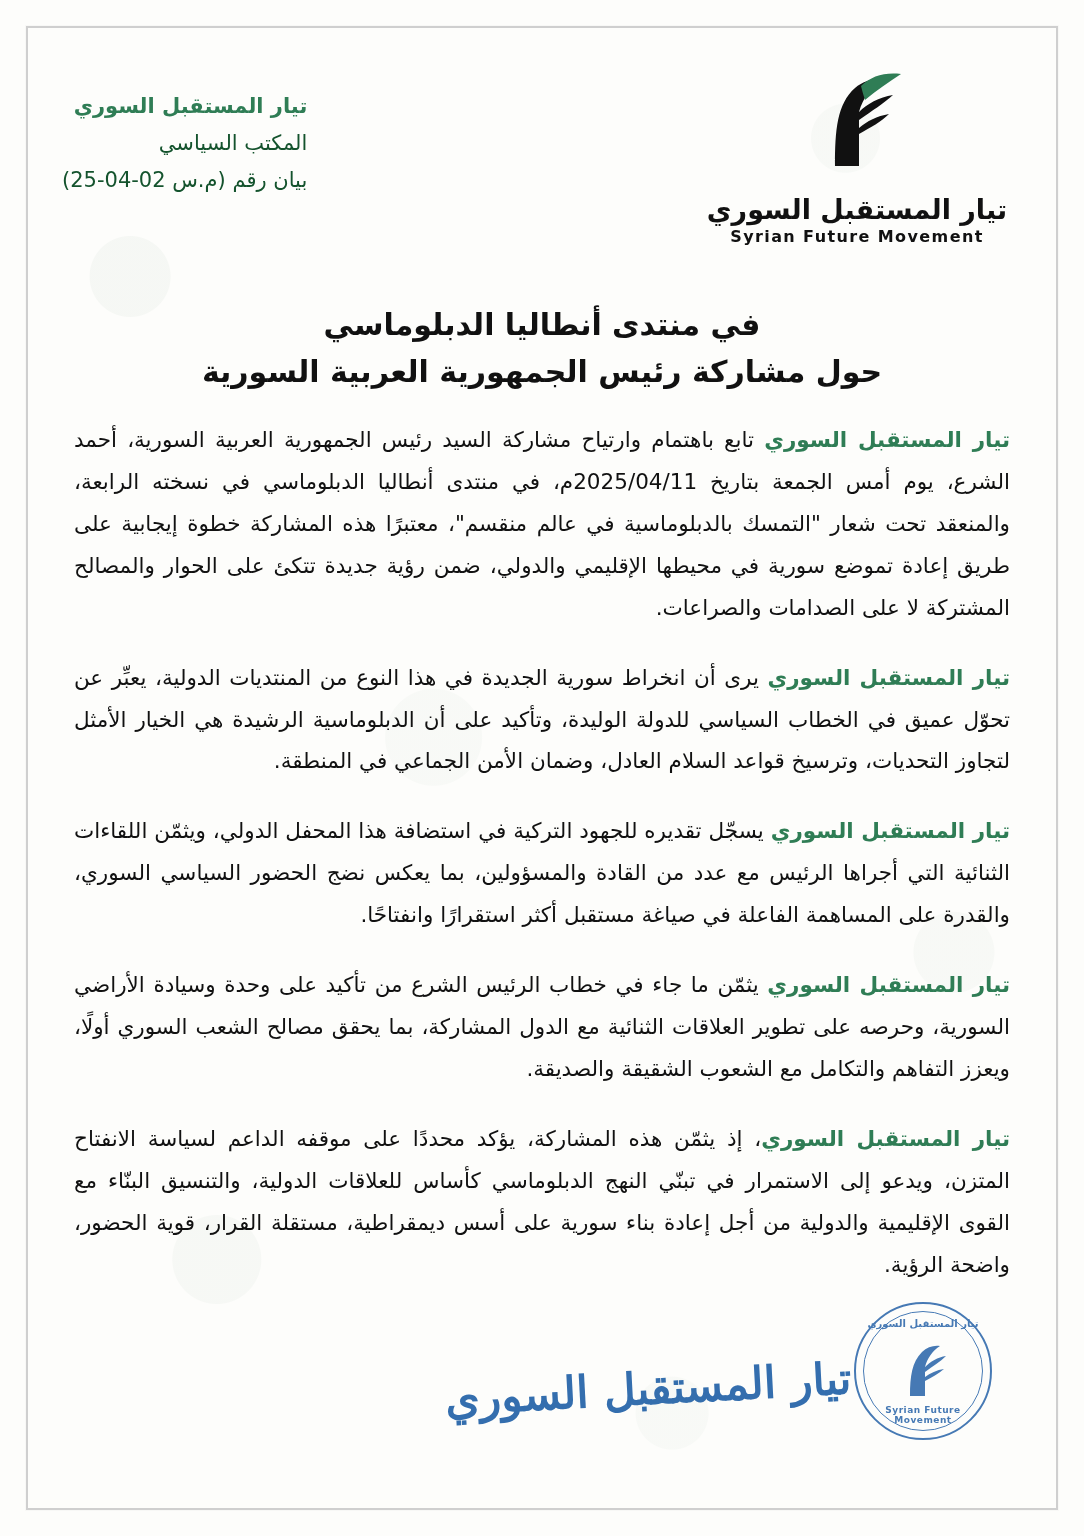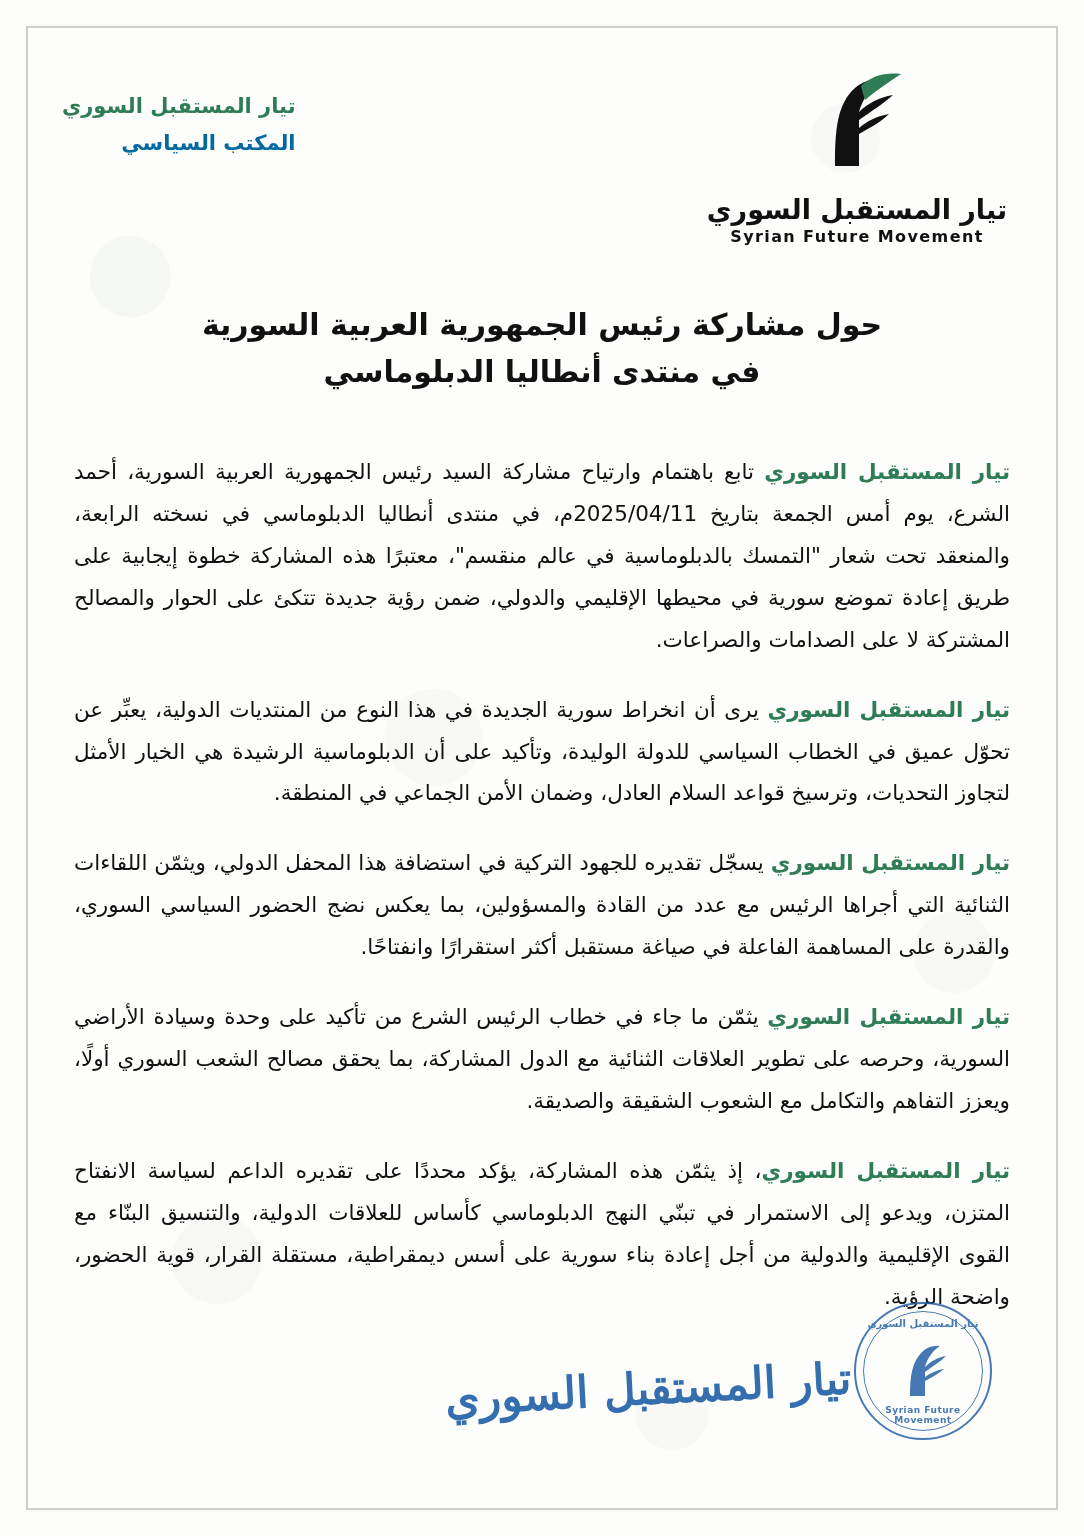--- a/index.html
+++ b/index.html
@@ -69,23 +69,23 @@
     line-height: 1.75;
     padding-top: 22px;
   }
   .org-name {
     color: #2f7d55;
     font-size: 21px;
     font-weight: bold;
     letter-spacing: 0;
   }
   .meta-line {
-    color: #0369a1;
+    color: #14532d;
     font-size: 21px;
-    font-weight: bold;
+    font-weight: normal;
   }
 
   .logo-block {
     width: 330px;
     display: flex;
     flex-direction: column;
     align-items: center;
     padding-top: 4px;
   }
   .logo-mark {
@@ -115,21 +115,21 @@
     font-size: 30px;
     font-weight: bold;
     color: #111;
     line-height: 1.55;
     max-width: 760px;
   }
   .title-line { display: block; }
 
   
   .body {
-    margin-top: 56px;
+    margin-top: 24px;
     padding: 0 22px;
     text-align: justify;
     text-align-last: right;
     direction: rtl;
   }
   .para {
     font-size: 21.5px;
     line-height: 1.95;
     color: #111;
     margin-bottom: 28px;
@@ -203,40 +203,41 @@
   <div class="bg-texture"></div>
   <div class="frame"></div>
 
   <div class="content">
 
     <div class="header">
 
       <div class="header-meta">
         <div class="org-name">تيار المستقبل السوري</div>
         <div class="meta-line">المكتب السياسي</div>
+        <div class="meta-line">بيان رقم (م.س 02-04-25)</div>
       </div>
 
       <div class="logo-block">
         <div class="logo-mark">
           <svg viewBox="0 0 120 120" width="120" height="120" aria-hidden="true">
             <path d="M38 96 C38 60, 40 34, 58 18 C66 11, 78 8, 88 9 C74 16, 66 28, 62 42 L62 96 Z" fill="#111111"></path>
             <path d="M62 42 C70 34, 82 27, 96 25 C86 34, 76 40, 62 50 Z" fill="#111111"></path>
             <path d="M62 58 C70 51, 80 46, 92 44 C84 52, 74 57, 62 64 Z" fill="#111111"></path>
             <path d="M64 16 C74 6, 88 2, 104 4 C92 12, 80 20, 68 30 C66 24, 65 20, 64 16 Z" fill="#2f7d55"></path>
           </svg>
         </div>
         <div class="logo-arabic">تيار المستقبل السوري</div>
         <div class="logo-english">Syrian Future Movement</div>
       </div>
 
     </div>
 
     <div class="title">
+      <span class="title-line">في منتدى أنطاليا الدبلوماسي</span>
       <span class="title-line">حول مشاركة رئيس الجمهورية العربية السورية</span>
-      <span class="title-line">في منتدى أنطاليا الدبلوماسي</span>
     </div>
 
     <div class="body">
 
       <p class="para">
         <span class="brand">تيار المستقبل السوري</span><span> تابع باهتمام وارتياح مشاركة السيد رئيس الجمهورية العربية السورية، أحمد الشرع، يوم أمس الجمعة بتاريخ 2025/04/11م، في منتدى أنطاليا الدبلوماسي في نسخته الرابعة، والمنعقد تحت شعار "التمسك بالدبلوماسية في عالم منقسم"، معتبرًا هذه المشاركة خطوة إيجابية على طريق إعادة تموضع سورية في محيطها الإقليمي والدولي، ضمن رؤية جديدة تتكئ على الحوار والمصالح المشتركة لا على الصدامات والصراعات.</span>
       </p>
 
       <p class="para">
         <span class="brand">تيار المستقبل السوري</span><span> يرى أن انخراط سورية الجديدة في هذا النوع من المنتديات الدولية، يعبِّر عن تحوّل عميق في الخطاب السياسي للدولة الوليدة، وتأكيد على أن الدبلوماسية الرشيدة هي الخيار الأمثل لتجاوز التحديات، وترسيخ قواعد السلام العادل، وضمان الأمن الجماعي في المنطقة.</span>
@@ -244,21 +245,21 @@
 
       <p class="para">
         <span class="brand">تيار المستقبل السوري</span><span> يسجّل تقديره للجهود التركية في استضافة هذا المحفل الدولي، ويثمّن اللقاءات الثنائية التي أجراها الرئيس مع عدد من القادة والمسؤولين، بما يعكس نضج الحضور السياسي السوري، والقدرة على المساهمة الفاعلة في صياغة مستقبل أكثر استقرارًا وانفتاحًا.</span>
       </p>
 
       <p class="para">
         <span class="brand">تيار المستقبل السوري</span><span> يثمّن ما جاء في خطاب الرئيس الشرع من تأكيد على وحدة وسيادة الأراضي السورية، وحرصه على تطوير العلاقات الثنائية مع الدول المشاركة، بما يحقق مصالح الشعب السوري أولًا، ويعزز التفاهم والتكامل مع الشعوب الشقيقة والصديقة.</span>
       </p>
 
       <p class="para">
-        <span class="brand">تيار المستقبل السوري</span><span>، إذ يثمّن هذه المشاركة، يؤكد محددًا على تقديره الداعم لسياسة الانفتاح المتزن، ويدعو إلى الاستمرار في تبنّي النهج الدبلوماسي كأساس للعلاقات الدولية، والتنسيق البنّاء مع القوى الإقليمية والدولية من أجل إعادة بناء سورية على أسس ديمقراطية، مستقلة القرار، قوية الحضور، واضحة الرؤية.</span>
+        <span class="brand">تيار المستقبل السوري</span><span>، إذ يثمّن هذه المشاركة، يؤكد محددًا على موقفه الداعم لسياسة الانفتاح المتزن، ويدعو إلى الاستمرار في تبنّي النهج الدبلوماسي كأساس للعلاقات الدولية، والتنسيق البنّاء مع القوى الإقليمية والدولية من أجل إعادة بناء سورية على أسس ديمقراطية، مستقلة القرار، قوية الحضور، واضحة الرؤية.</span>
       </p>
 
     </div>
 
     <div class="stamp-area">
       <div class="stamp-circle">
         <div class="stamp-top-text">تيار المستقبل السوري</div>
         <svg class="stamp-bird" viewBox="0 0 70 62" aria-hidden="true">
           <path d="M22 56 C22 36, 24 22, 34 12 C39 7, 46 5, 52 6 C44 11, 39 19, 37 27 L37 56 Z" fill="#2763a8"></path>
           <path d="M37 27 C42 22, 50 17, 58 16 C52 22, 45 26, 37 32 Z" fill="#2763a8"></path>

